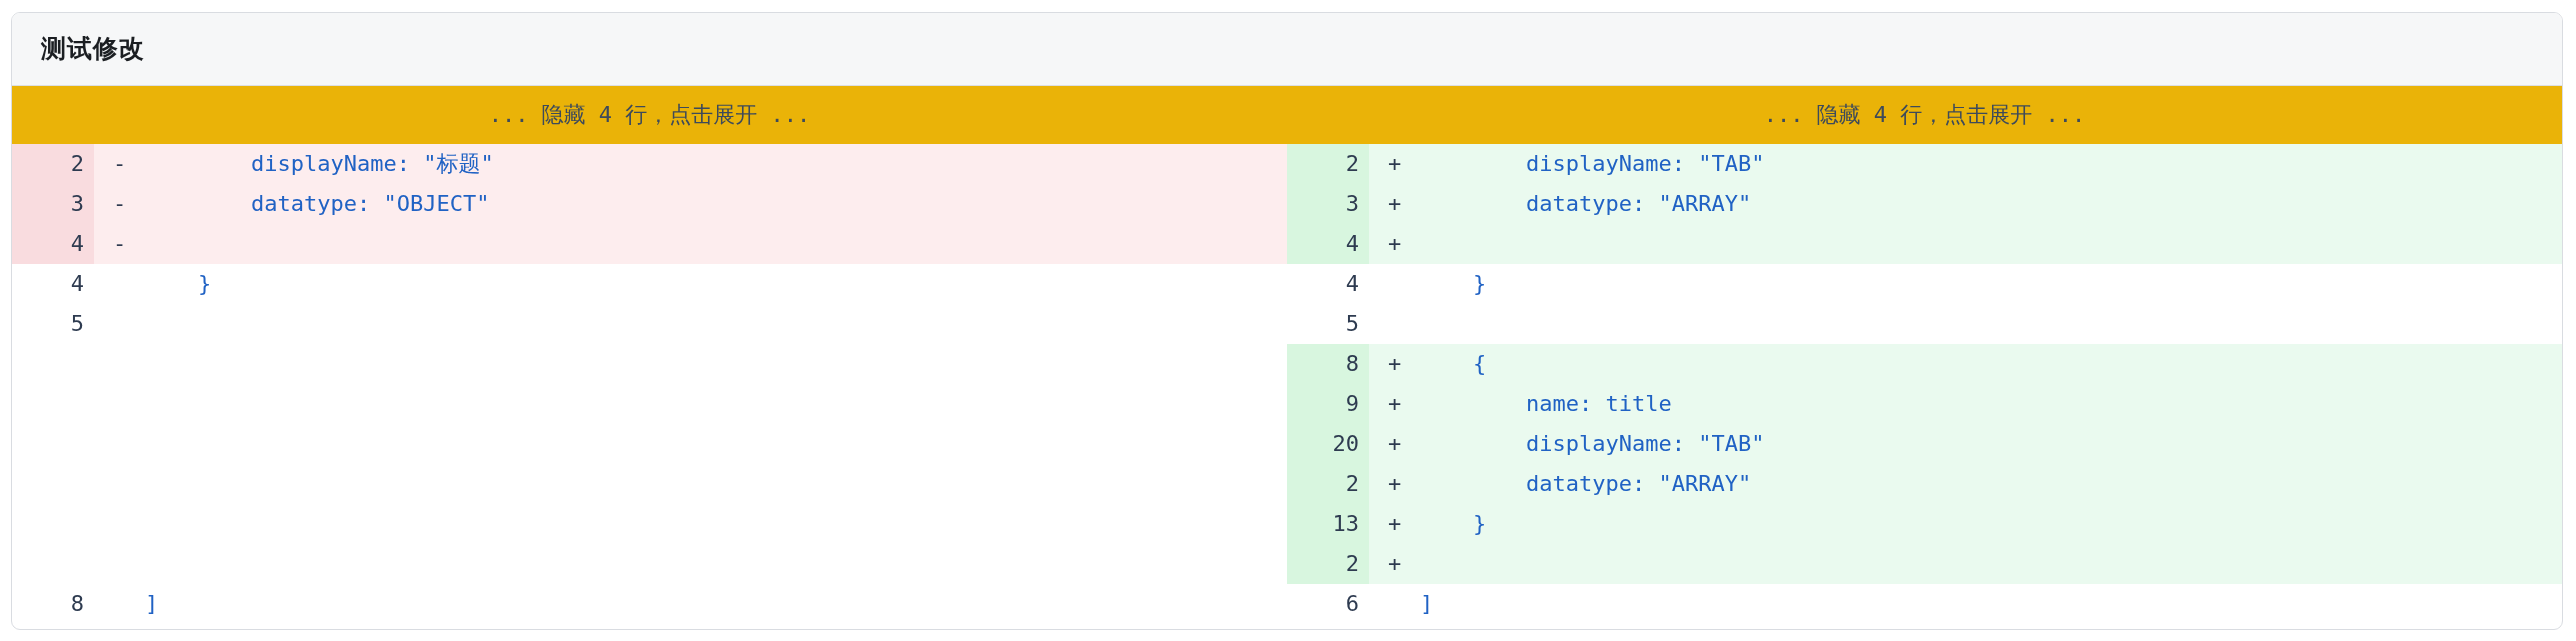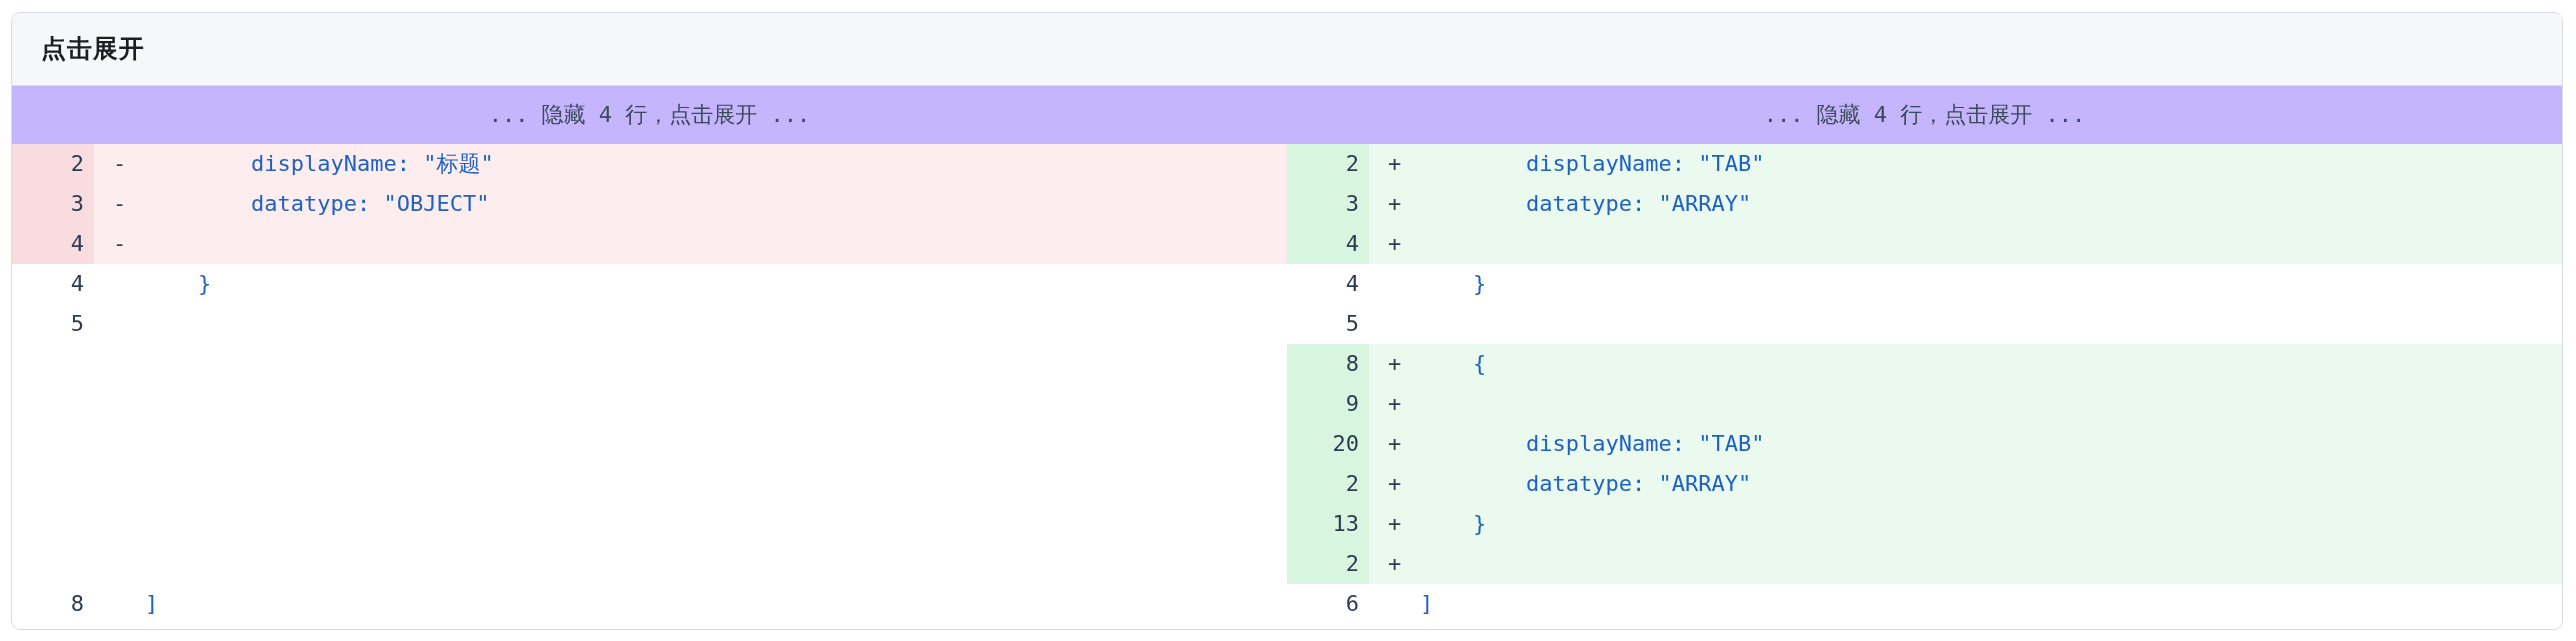--- a/index.html
+++ b/index.html
@@ -27,21 +27,21 @@
     padding-left: 29px;
   }
   .card-title {
     font-size: 25px;
     font-weight: 700;
     color: #1b1e22;
     letter-spacing: 0.9px;
   }
   .expand-bar {
     height: 58px;
-    background: #c4b5fd;
+    background: #eab308;
     display: flex;
   }
   .expand-half {
     flex: 1 1 50%;
     display: flex;
     align-items: center;
     justify-content: center;
     cursor: pointer;
   }
   .expand-label {
@@ -89,21 +89,21 @@
   .row.del .cell-num { background: #f9dcdf; }
   .row.add { background: #eafaef; }
   .row.add .cell-num { background: #d8f6df; }
 </style>
 </head>
 <body>
 
 <div class="diff-card">
 
   <div class="card-header">
-    <span class="card-title">点击展开</span>
+    <span class="card-title">测试修改</span>
   </div>
 
   <div class="expand-bar">
     <div class="expand-half">
       <span class="expand-label">... 隐藏 4 行，点击展开 ...</span>
     </div>
     <div class="expand-half">
       <span class="expand-label">... 隐藏 4 行，点击展开 ...</span>
     </div>
   </div>
@@ -215,20 +215,21 @@
 
   <div class="row add">
     <div class="cell-num">8</div>
     <div class="cell-marker">+</div>
     <div class="cell-code">    {</div>
   </div>
 
   <div class="row add">
     <div class="cell-num">9</div>
     <div class="cell-marker">+</div>
+    <div class="cell-code">        name: title</div>
   </div>
 
   <div class="row add">
     <div class="cell-num">20</div>
     <div class="cell-marker">+</div>
     <div class="cell-code">        displayName: "TAB"</div>
   </div>
 
   <div class="row add">
     <div class="cell-num">2</div>

